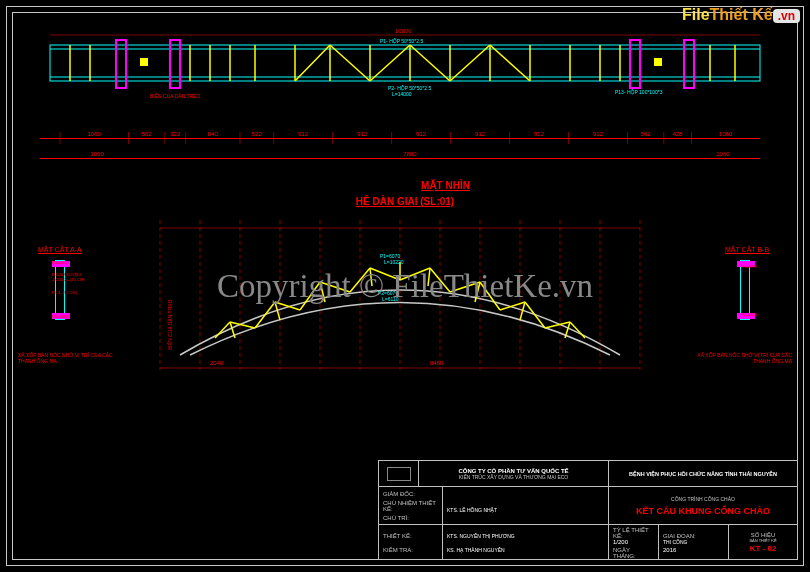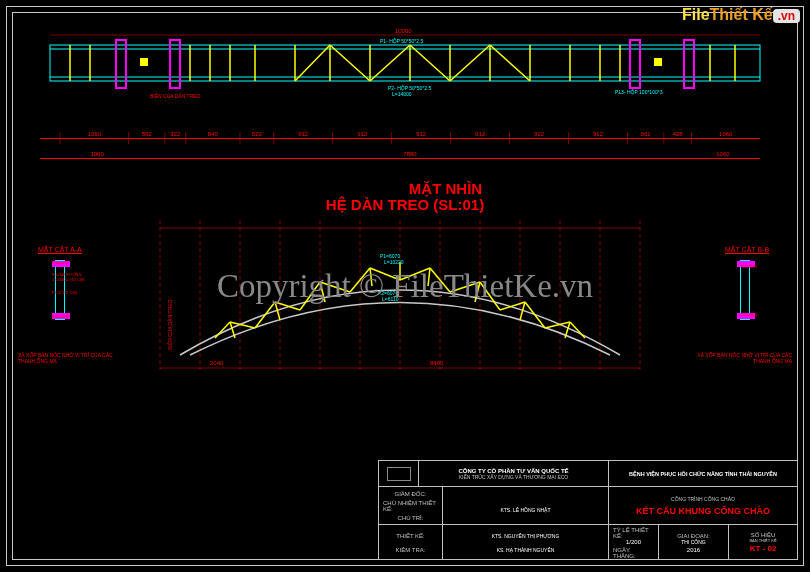--- a/index.html
+++ b/index.html
@@ -20,37 +20,37 @@
   .truss-yellow { stroke: #ff0; stroke-width: 1.5; fill: none; }
   .truss-cyan { stroke: #0ff; stroke-width: 1; fill: none; }
   .truss-mag { stroke: #f0f; stroke-width: 2; fill: none; }
   .dim-red { stroke: #f00; stroke-width: 0.5; fill: none; }
   .txt-red { fill: #f00; font-size: 6px; }
   .txt-lbl { fill: #0ff; font-size: 5px; }
   
   .dim-row { position: absolute; left: 30px; width: 740px; height: 20px; }
   .dim-line { position: absolute; left: 10px; right: 10px; top: 10px; height: 0; border-top: 1px solid #f00; }
   
-  .title-section { position: absolute; left: 50%; transform: translateX(-50%); font-size: 15px; color: #f00; font-weight: bold; }
+  .title-section { position: absolute; left: 50%; transform: translateX(-50%); font-size: 10px; color: #f00; text-decoration: underline; font-weight: bold; }
   .title-matnhin { top: 180px; left: 55%; }
   .title-hedan { top: 196px; }
   
   .arch-view { position: absolute; left: 30px; top: 220px; width: 750px; height: 170px; }
   .section-label { position: absolute; font-size: 7px; color: #f00; text-decoration: underline; }
   .note-txt { position: absolute; font-size: 5px; color: #f00; }
   
   .sec-a { position: absolute; left: 30px; top: 260px; width: 60px; }
   .sec-b { position: absolute; right: 35px; top: 260px; width: 60px; }
   .sec-col { width: 10px; height: 60px; border: 1px solid #0ff; margin: 0 auto; position: relative; }
   .sec-col .mag { position: absolute; top: 0; left: -4px; width: 18px; height: 6px; background: #f0f; }
   .sec-col .mag2 { position: absolute; bottom: 0; left: -4px; width: 18px; height: 6px; background: #f0f; }
   
   .title-block { position: absolute; right: 12px; bottom: 12px; width: 420px; height: 100px; border: 1px solid #c0c0c0; background: #000; }
   .tb-row { display: flex; border-bottom: 1px solid #c0c0c0; }
-  .tb-cell { border-right: 1px solid #c0c0c0; padding: 2px 4px; font-size: 6px; color: #c0c0c0; display: flex; flex-direction: column; justify-content: center; align-items: center; }
+  .tb-cell { border-right: 1px solid #c0c0c0; padding: 2px 4px; font-size: 6px; color: #c0c0c0; display: flex; flex-direction: column; justify-content: center; }
   .tb-cell:last-child { border-right: none; }
   .tb-red { color: #f00; font-weight: bold; font-size: 9px; }
   .tb-white { color: #fff; }
   .tb-logo { width: 40px; align-items: center; justify-content: center; }
   .tb-logo-box { width: 24px; height: 14px; border: 1px solid #888; }
   
   svg { position: absolute; overflow: visible; }
 </style>
 </head>
 <body>
@@ -156,21 +156,21 @@
     <svg width="740" height="20">
         <g id="db">
           <text x="67.1" y="8" class="txt-red" text-anchor="middle">1060</text>
           <text x="380" y="8" class="txt-red" text-anchor="middle">7880</text>
           <text x="692.9000000000001" y="8" class="txt-red" text-anchor="middle">1060</text>
         </g>
       </svg>
   </div>
 
   <div class="title-section title-matnhin">MẶT NHÌN</div>
-  <div class="title-section title-hedan">HỆ DÀN TREO (SL:01)</div>
+  <div class="title-section title-hedan">HỆ DÀN GIAI (SL:01)</div>
 
   <div class="sec-a">
     <div class="section-label" style="top:-14px;left:8px">MẶT CẮT A-A</div>
     <div class="sec-col">
         <div class="mag"></div>
         <div class="mag2"></div>
       </div>
     <div class="note-txt" style="top:0px;left:22px;font-size:4px">R1=6070</div>
     <div class="note-txt" style="top:12px;left:22px;font-size:4px">R2=3Ø XO'ỐNG -50/1000- (10 CM)</div>
     <div class="note-txt" style="top:30px;left:22px;font-size:4px">P1,3- (92 CM)</div>

